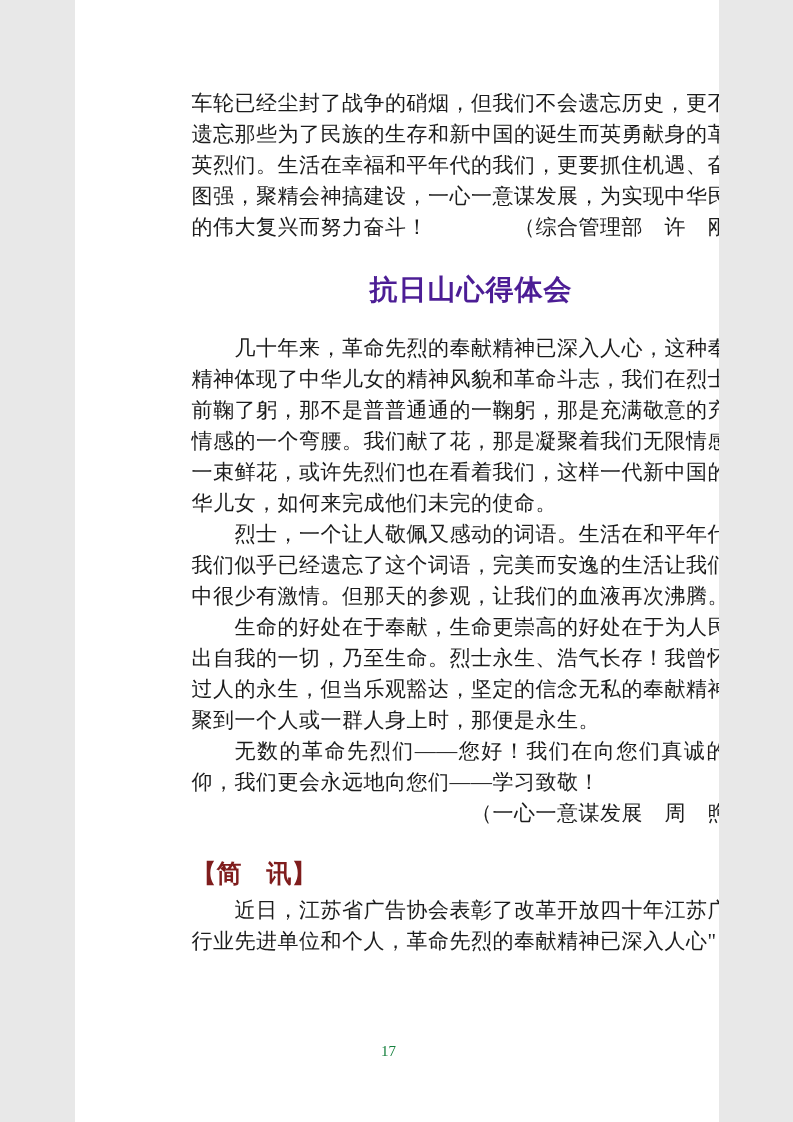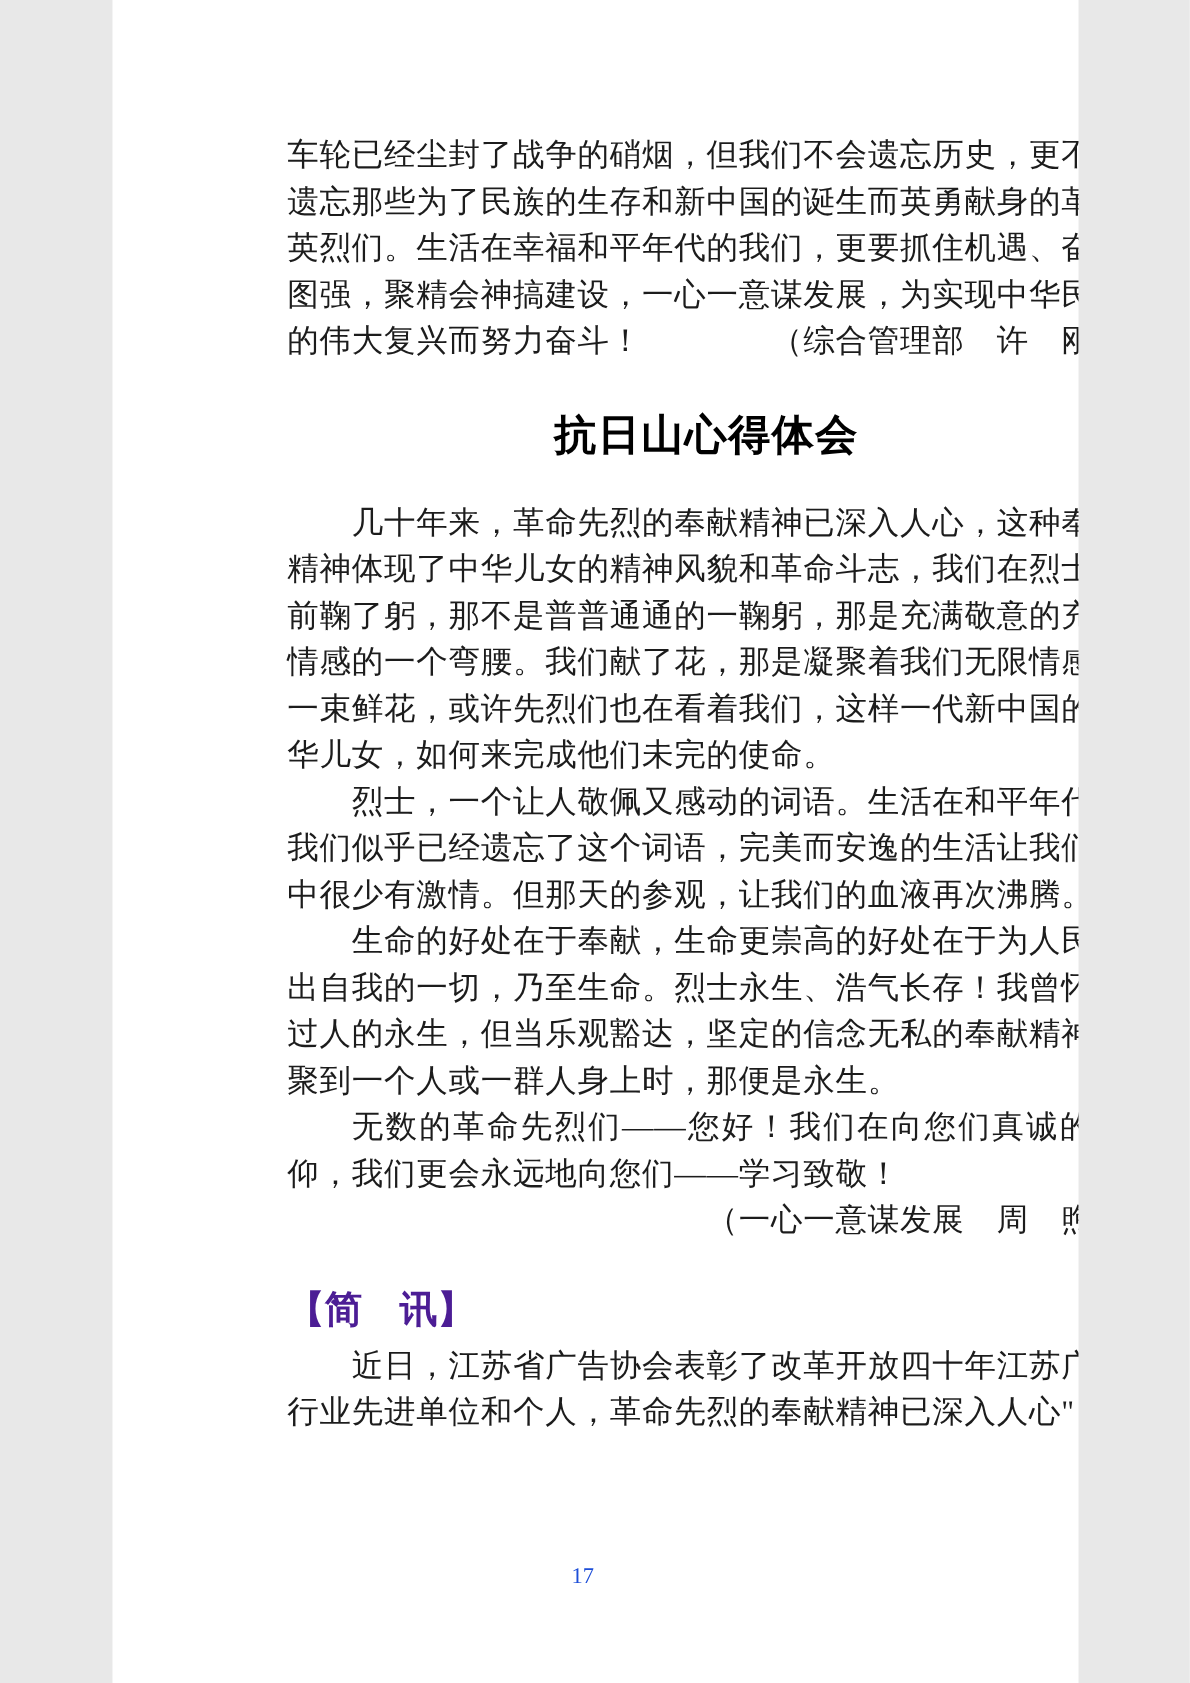--- a/index.html
+++ b/index.html
@@ -39,44 +39,44 @@
     white-space: nowrap;
   }
   .article-title {
     margin: 30px 0 26px 0;
     font-family: "Liberation Sans", sans-serif;
     font-weight: bold;
     font-size: 28px;
     line-height: 34px;
     text-align: center;
     letter-spacing: 1px;
-    color: #000000;
+    color: #4c1d95;
   }
   .attr-line {
     font-size: 21px;
     line-height: 31px;
     text-align: right;
     letter-spacing: 0.5px;
   }
   .brief-heading {
     margin: 28px 0 6px 0;
     font-family: "Liberation Sans", sans-serif;
     font-weight: bold;
     font-size: 25px;
     line-height: 32px;
-    color: #4c1d95;
+    color: #7f1d1d;
   }
   .page-number {
     position: absolute;
     left: 0;
     right: 16px;
     bottom: 62px;
     text-align: center;
     font-size: 15px;
-    color: #1d4ed8;
+    color: #15803d;
   }
 </style>
 </head>
 <body>
 
 <div class="page">
   <div class="content">
 
     <p class="body-para">
       <span>车轮已经尘封了战争的硝烟，但我们不会遗忘历史，更不会遗忘那些为了民族的生存和新中国的诞生而英勇献身的革命英烈们。生活在幸福和平年代的我们，更要抓住机遇、奋发图强，聚精会神搞建设，一心一意谋发展，为实现中华民族的伟大复兴而努力奋斗！</span>

